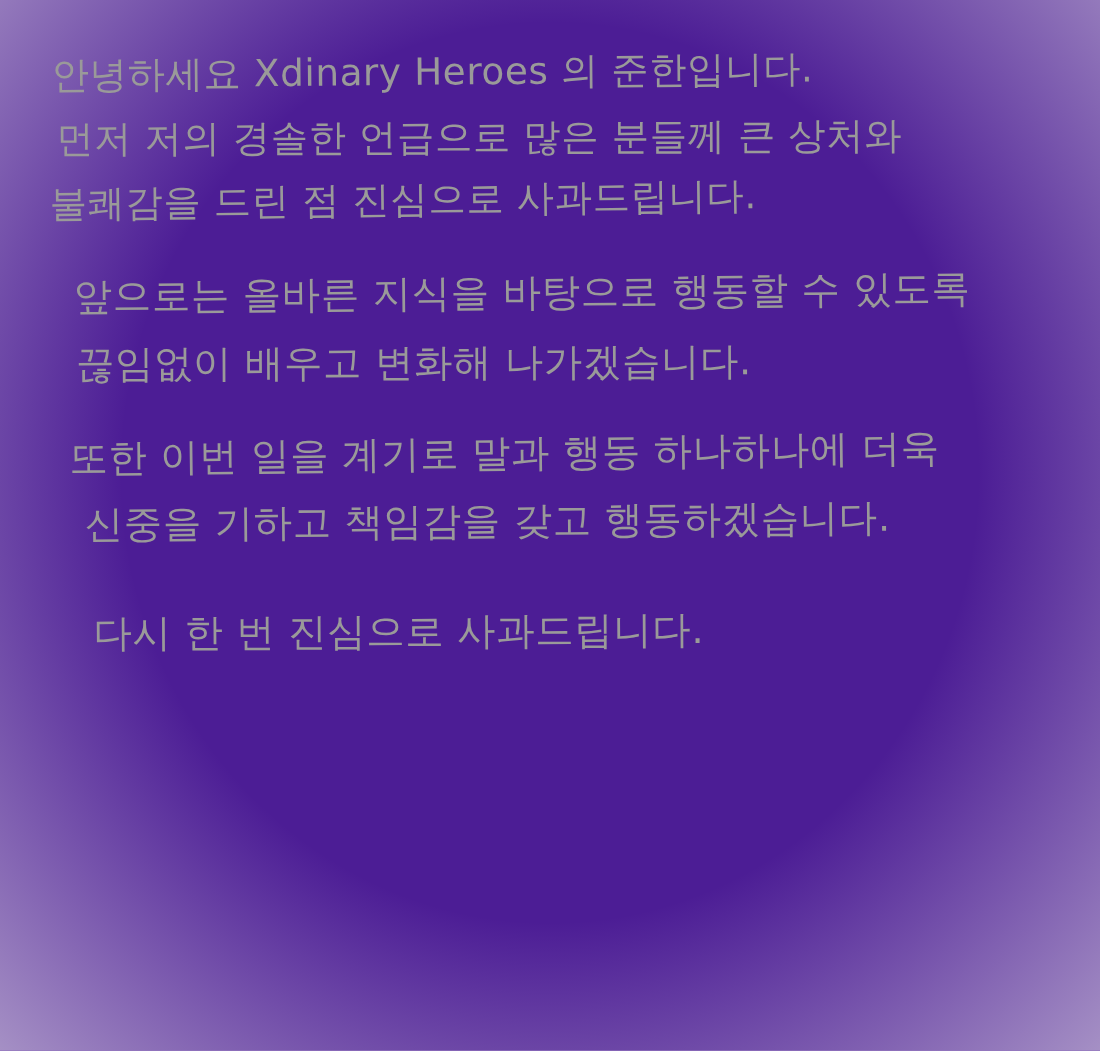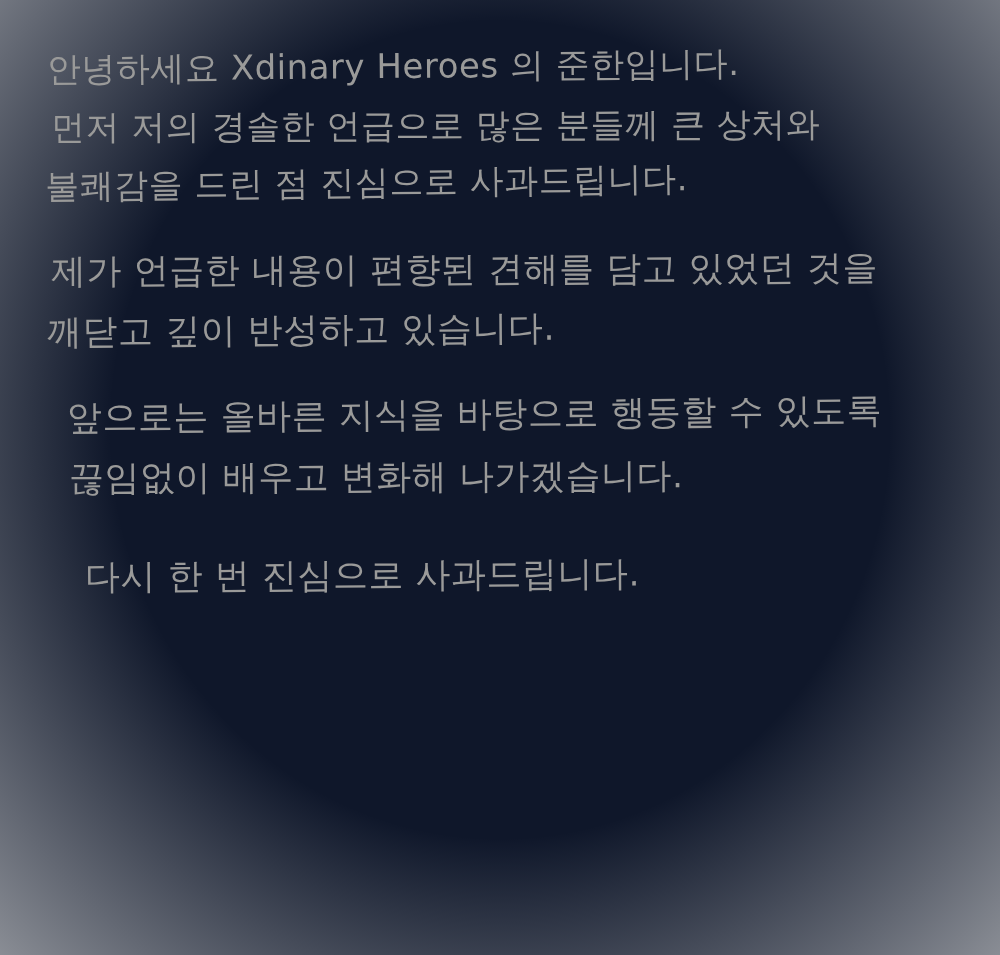--- a/index.html
+++ b/index.html
@@ -72,39 +72,39 @@
   .para-1 .line { font-size: 34px; }
   .para-2 .line { font-size: 35px; }
   .para-3 .line { font-size: 35px; }
   .para-4 .line { font-size: 35px; }
   .para-5 .line { font-size: 35px; }
   .para-6 .line { font-size: 35px; }
 </style>
 </head>
 <body>
 
-<div id="handwritten-note" style="background: #0f172a;">
+<div id="handwritten-note" style="background: #4c1d95;">
   <div class="note-body">
 
     <div class="para para-1">
       <span class="line t1" style="color: rgb(154, 154, 153);">안녕하세요 Xdinary Heroes 의 준한입니다.</span>
       <span class="line t2" style="color: rgb(154, 154, 153);">먼저 저의 경솔한 언급으로 많은 분들께 큰 상처와</span>
       <span class="line t3" style="color: rgb(154, 154, 153);">불쾌감을 드린 점 진심으로 사과드립니다.</span>
     </div>
 
-    <div class="para para-2">
-      <span class="line t2" style="color: rgb(154, 154, 153);">제가 언급한 내용이 편향된 견해를 담고 있었던 것을</span>
-      <span class="line t1" style="color: rgb(154, 154, 153);">깨닫고 깊이 반성하고 있습니다.</span>
-    </div>
 
 
     <div class="para para-4">
       <span class="line t5 indent-md" style="color: rgb(154, 154, 153);">앞으로는 올바른 지식을 바탕으로 행동할 수 있도록</span>
       <span class="line t2 indent-md" style="color: rgb(154, 154, 153);">끊임없이 배우고 변화해 나가겠습니다.</span>
     </div>
 
+    <div class="para para-5">
+      <span class="line t3 indent-md" style="color: rgb(154, 154, 153);">또한 이번 일을 계기로 말과 행동 하나하나에 더욱</span>
+      <span class="line t1 indent-lg" style="color: rgb(154, 154, 153);">신중을 기하고 책임감을 갖고 행동하겠습니다.</span>
+    </div>
 
     <div class="para para-6">
       <span class="line t4 indent-lg" style="color: rgb(154, 154, 153);">다시 한 번 진심으로 사과드립니다.</span>
     </div>
 
   </div>
 </div>
 
 </body></html>

